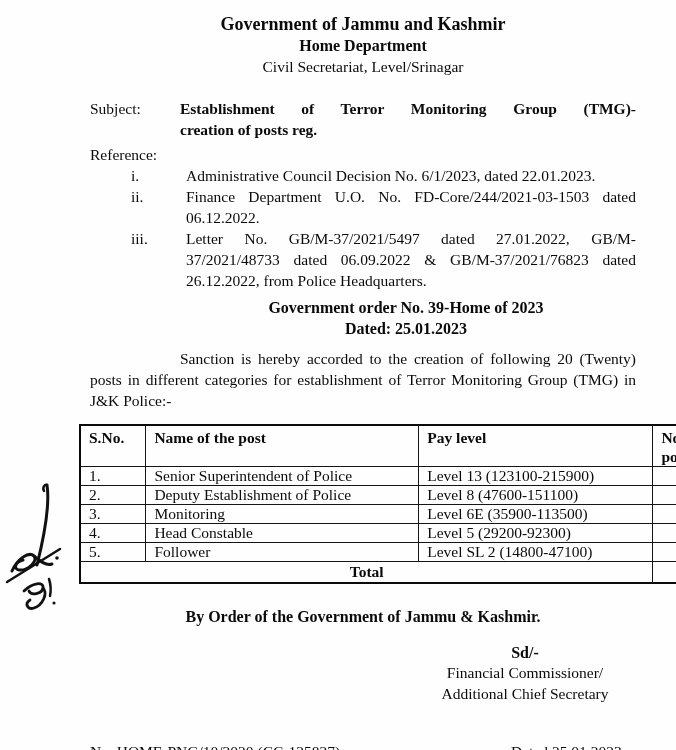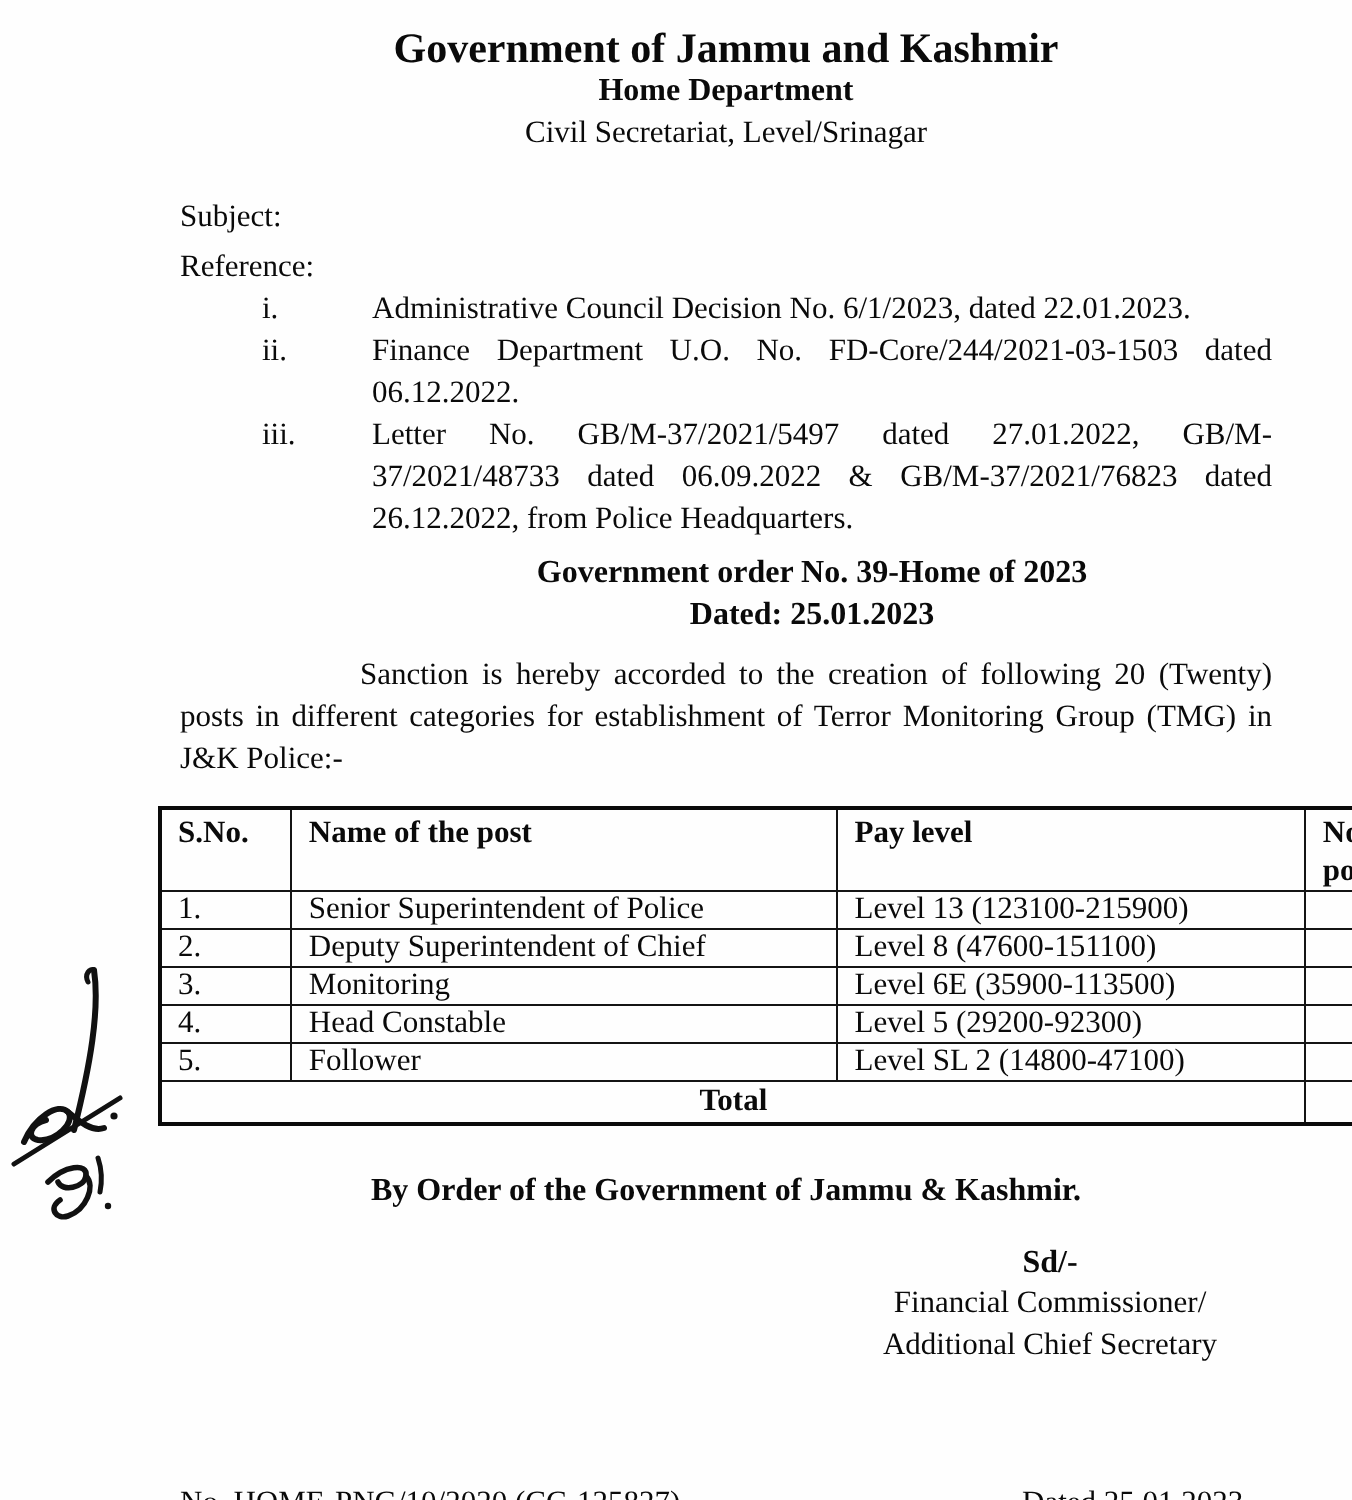--- a/index.html
+++ b/index.html
@@ -5,21 +5,21 @@
   * { margin:0; padding:0; box-sizing:border-box; }
   html,body { width:676px; height:750px; }
   body {
     position:relative; overflow:hidden; background:#fefefe; color:#0a0a0a;
     font-family:"Liberation Serif","DejaVu Serif",serif; font-size:15.5px; line-height:21px;
   }
   .page { position:absolute; inset:0; padding:14px 40px 0 90px; }
 
   
   .doc-header { text-align:center; }
-  .doc-header .l1 { font-weight:bold; font-size:21px; }
+  .doc-header .l1 { font-weight:bold; font-size:18px; }
   .doc-header .l2 { font-weight:bold; font-size:16px; }
   .doc-header .l3 { font-size:15.5px; }
 
   
   .subject-row { display:flex; margin-top:21px;justify-content:flex-end; }
   .subject-row .label { width:90px; flex:0 0 90px; }
   .subject-text { flex:1; font-weight:bold; }
   .subject-text .s1 { text-align:justify; text-align-last:justify; }
   .subject-text .s2 { text-align:left; }
 
@@ -66,20 +66,22 @@
 
   <div class="doc-header">
     <div class="l1">Government of Jammu and Kashmir</div>
     <div class="l2">Home Department</div>
     <div class="l3">Civil Secretariat, Level/Srinagar</div>
   </div>
 
   <div class="subject-row">
     <div class="label">Subject:</div>
     <div class="subject-text">
+      <div class="s1">Establishment of Terror Monitoring Group (TMG)-</div>
+      <div class="s2">creation of posts reg.</div>
     </div>
   </div>
 
   <div class="ref-label">Reference:</div>
 
   <div class="ref-item">
     <div class="num">i.</div>
     <div class="txt">Administrative Council Decision No. 6/1/2023, dated 22.01.2023.</div>
   </div>
   <div class="ref-item">
@@ -116,21 +118,21 @@
       </thead>
       <tbody>
         <tr>
           <td>1.</td>
           <td>Senior Superintendent of Police</td>
           <td>Level 13 (123100-215900)</td>
           <td class="posts">01</td>
         </tr>
         <tr>
           <td>2.</td>
-          <td>Deputy Superintendent of Chief</td>
+          <td>Deputy Establishment of Police</td>
           <td>Level 8 (47600-151100)</td>
           <td class="posts">06</td>
         </tr>
         <tr>
           <td>3.</td>
           <td>Monitoring</td>
           <td>Level 6E (35900-113500)</td>
           <td class="posts">06</td>
         </tr>
         <tr>

